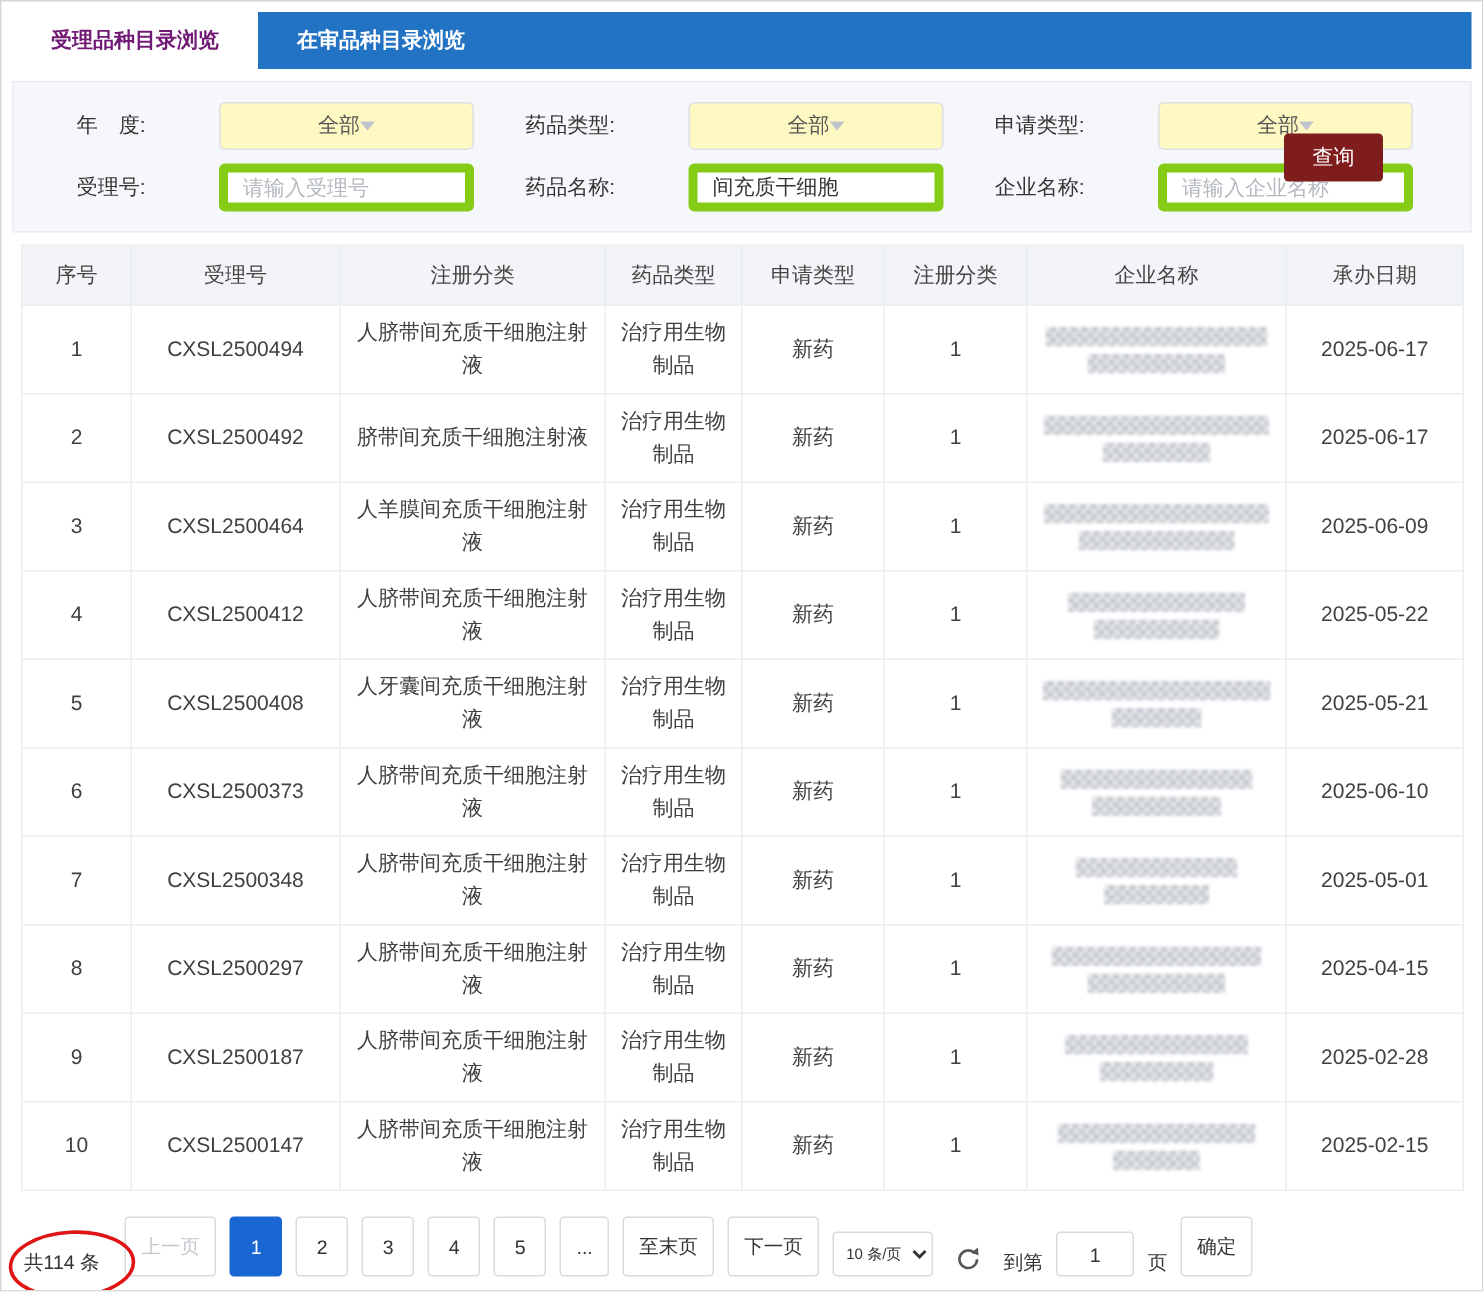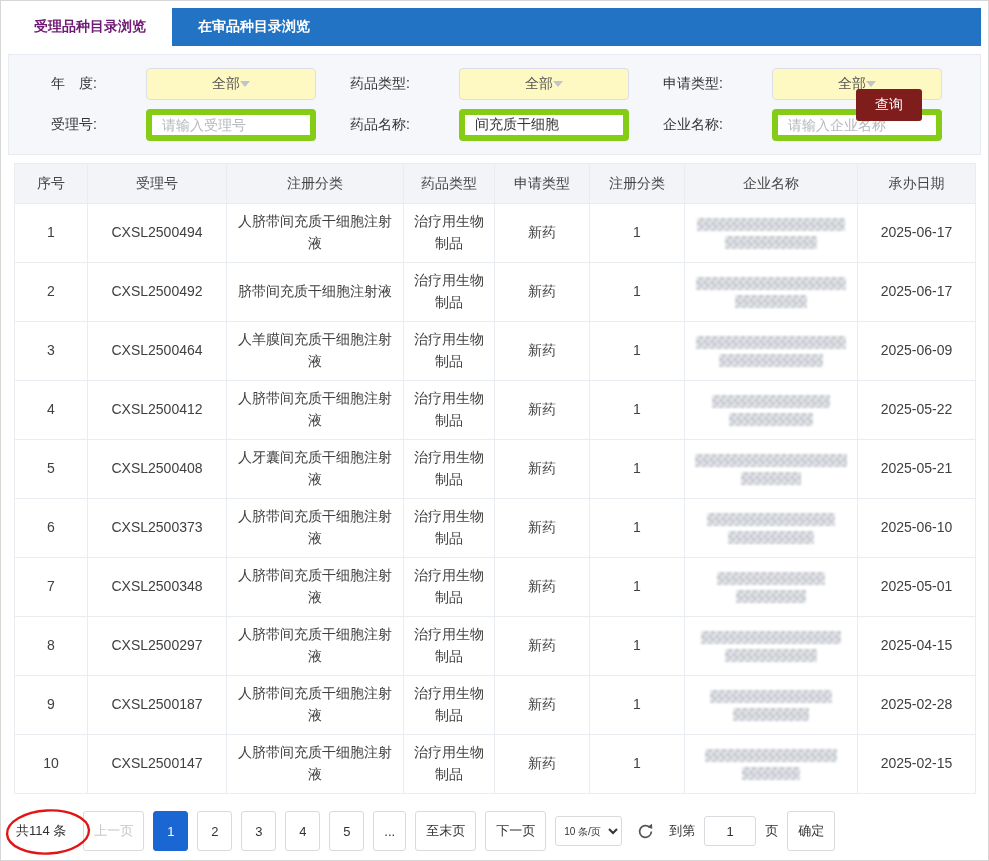--- a/index.html
+++ b/index.html
@@ -32,21 +32,21 @@
   .table-wrap { margin: 8px 6px 0; }
   table { border-collapse: collapse; width: 961px; table-layout: fixed; }
   th, td { border: 1px solid #e9edf2; text-align: center; vertical-align: middle; }
   thead th { height: 40px; background: #f2f4f7; color: #444; font-weight: 400; font-size: 14px; }
   tbody td { height: 59px; color: #404040; padding: 4px 8px; line-height: 1.55; font-size: 14px; }
 
   .mosaic-wrap { display: flex; flex-direction: column; align-items: center; gap: 5px; }
   .mosaic { height: 13px; background: repeating-conic-gradient(#c6c9cf 0% 25%, #e4e6ea 0% 50%) 0 0 / 7px 7px; filter: blur(1.1px); border-radius: 1px; }
 
   
-  .pagination { display: flex; align-items: center; margin: 17px 6px 0; gap: 9px; font-size: 13px; color: #333; }
+  .pagination { display: flex; align-items: flex-end; margin: 17px 6px 0; gap: 9px; font-size: 13px; color: #333; }
   .total-wrap { position: relative; margin-right: 8px; padding-left: 2px; }
   .total-wrap svg { position: absolute; left: -10px; top: -15px; pointer-events: none; }
   .pg-box { height: 40px; padding: 0 10px; border: 1px solid #d8dade; background: #fff; border-radius: 3px; display: inline-flex; align-items: center; justify-content: center; font-size: 13px; color: #333; cursor: pointer; font-family: inherit; }
   .pg-box.disabled { color: #c3c7cd; cursor: default; }
   .pages { display: inline-flex; gap: 9px; }
   .pg-btn { width: 35px; padding: 0; }
   .pg-btn.active { background: #1a66d2; border-color: #1a66d2; color: #fff; }
   .page-size { height: 30px; border: 1px solid #d8dade; border-radius: 3px; background: #fff; font-size: 10px; padding: 0 4px; color: #333; font-family: inherit; }
   .refresh-btn { border: none; background: none; cursor: pointer; display: inline-flex; align-items: center; margin: 0 3px; padding: 2px; }
   .goto-input { width: 52px; height: 30px; border: 1px solid #d8dade; border-radius: 3px; text-align: center; font-size: 13px; color: #333; font-family: inherit; }

